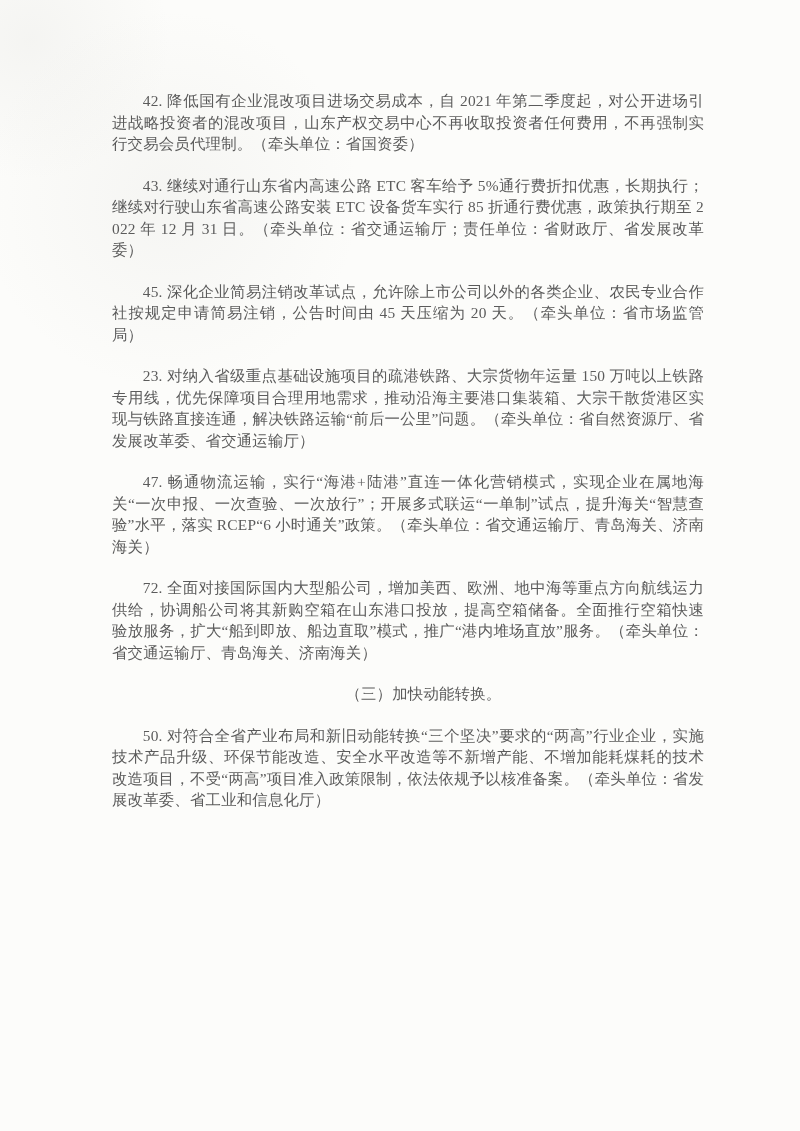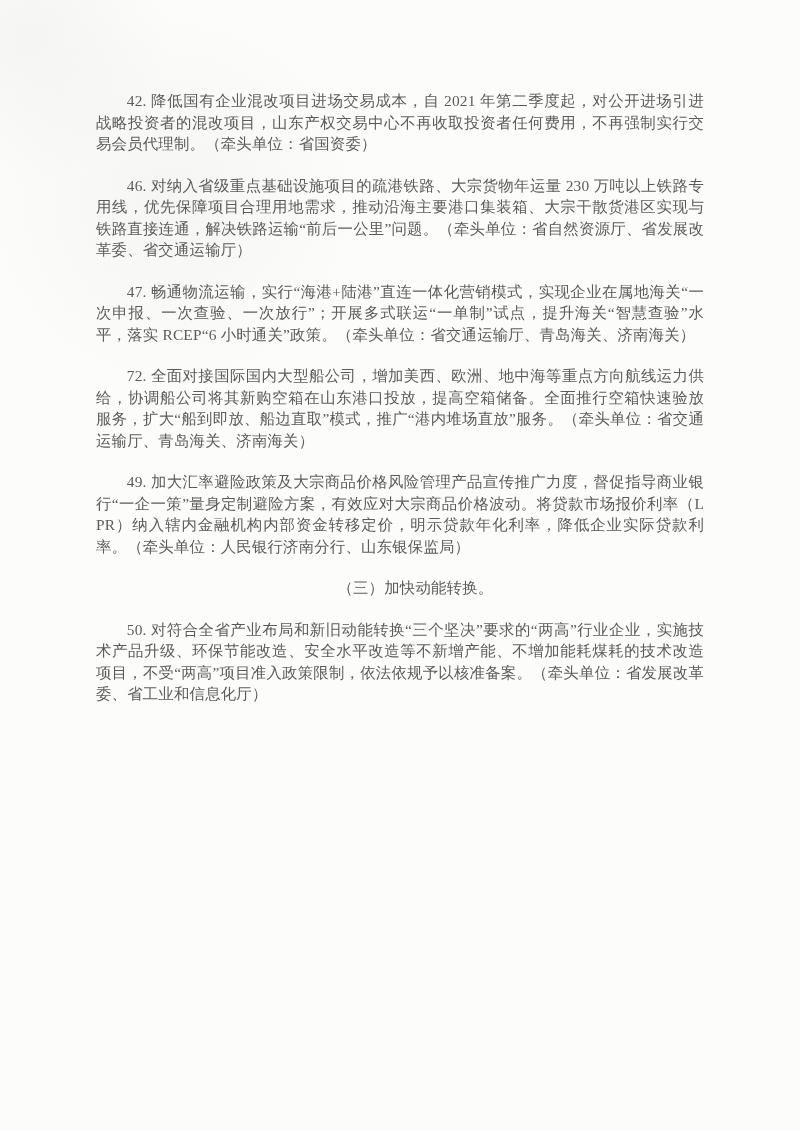--- a/index.html
+++ b/index.html
@@ -20,39 +20,40 @@
     position: relative;
     width: 800px;
     height: 1131px;
     box-sizing: border-box;
     padding: 90px 96px 0 96px;
   }
   .content {
     width: 608px;
   }
   p.para {
-    margin: 0 0 20px 0;
+    margin: 0 0 20px 16px;
     font-size: 15.4px;
     line-height: 21.5px;
     color: #5b5b5b;
     text-align: justify;
     text-indent: 2em;
     letter-spacing: 0.2px;
     word-break: break-all;
   }
   p.para.heading {
     text-align: center;
   }
 </style>
 </head>
 <body>
 
 <div class="page">
   <div class="content" id="paragraphs">
       <p class="para">42. 降低国有企业混改项目进场交易成本，自 2021 年第二季度起，对公开进场引进战略投资者的混改项目，山东产权交易中心不再收取投资者任何费用，不再强制实行交易会员代理制。（牵头单位：省国资委）</p>
-      <p class="para">46. 对纳入省级重点基础设施项目的疏港铁路、大宗货物年运量 230 万吨以上铁路专用线，优先保障项目合理用地需求，推动沿海主要港口集装箱、大宗干散货港区实现与铁路直接连通，解决铁路运输“前后一公里”问题。（牵头单位：省自然资源厅、省发展改革委、省交通运输厅）</p>
+      <p class="para">43. 继续对通行山东省内高速公路 ETC 客车给予 5%通行费折扣优惠，长期执行；继续对行驶山东省高速公路安装 ETC 设备货车实行 85 折通行费优惠，政策执行期至 2022 年 12 月 31 日。（牵头单位：省交通运输厅；责任单位：省财政厅、省发展改革委）</p>
+      <p class="para">45. 深化企业简易注销改革试点，允许除上市公司以外的各类企业、农民专业合作社按规定申请简易注销，公告时间由 45 天压缩为 20 天。（牵头单位：省市场监管局）</p>
+      <p class="para">23. 对纳入省级重点基础设施项目的疏港铁路、大宗货物年运量 150 万吨以上铁路专用线，优先保障项目合理用地需求，推动沿海主要港口集装箱、大宗干散货港区实现与铁路直接连通，解决铁路运输“前后一公里”问题。（牵头单位：省自然资源厅、省发展改革委、省交通运输厅）</p>
       <p class="para">47. 畅通物流运输，实行“海港+陆港”直连一体化营销模式，实现企业在属地海关“一次申报、一次查验、一次放行”；开展多式联运“一单制”试点，提升海关“智慧查验”水平，落实 RCEP“6 小时通关”政策。（牵头单位：省交通运输厅、青岛海关、济南海关）</p>
       <p class="para">72. 全面对接国际国内大型船公司，增加美西、欧洲、地中海等重点方向航线运力供给，协调船公司将其新购空箱在山东港口投放，提高空箱储备。全面推行空箱快速验放服务，扩大“船到即放、船边直取”模式，推广“港内堆场直放”服务。（牵头单位：省交通运输厅、青岛海关、济南海关）</p>
-      <p class="para">49. 加大汇率避险政策及大宗商品价格风险管理产品宣传推广力度，督促指导商业银行“一企一策”量身定制避险方案，有效应对大宗商品价格波动。将贷款市场报价利率（LPR）纳入辖内金融机构内部资金转移定价，明示贷款年化利率，降低企业实际贷款利率。（牵头单位：人民银行济南分行、山东银保监局）</p>
       <p class="para heading">（三）加快动能转换。</p>
       <p class="para">50. 对符合全省产业布局和新旧动能转换“三个坚决”要求的“两高”行业企业，实施技术产品升级、环保节能改造、安全水平改造等不新增产能、不增加能耗煤耗的技术改造项目，不受“两高”项目准入政策限制，依法依规予以核准备案。（牵头单位：省发展改革委、省工业和信息化厅）</p>
     </div>
 </div>
 
 </body></html>

